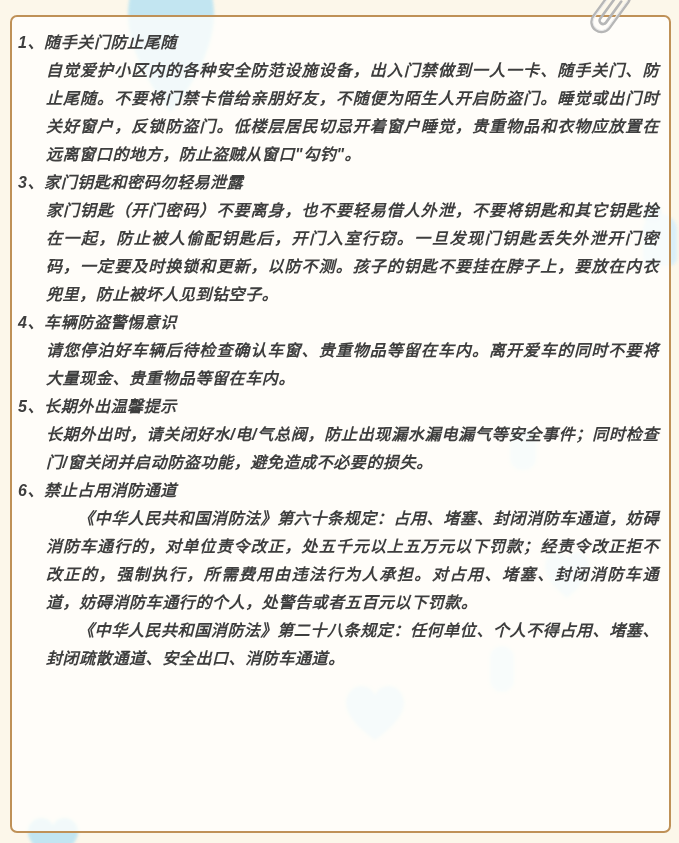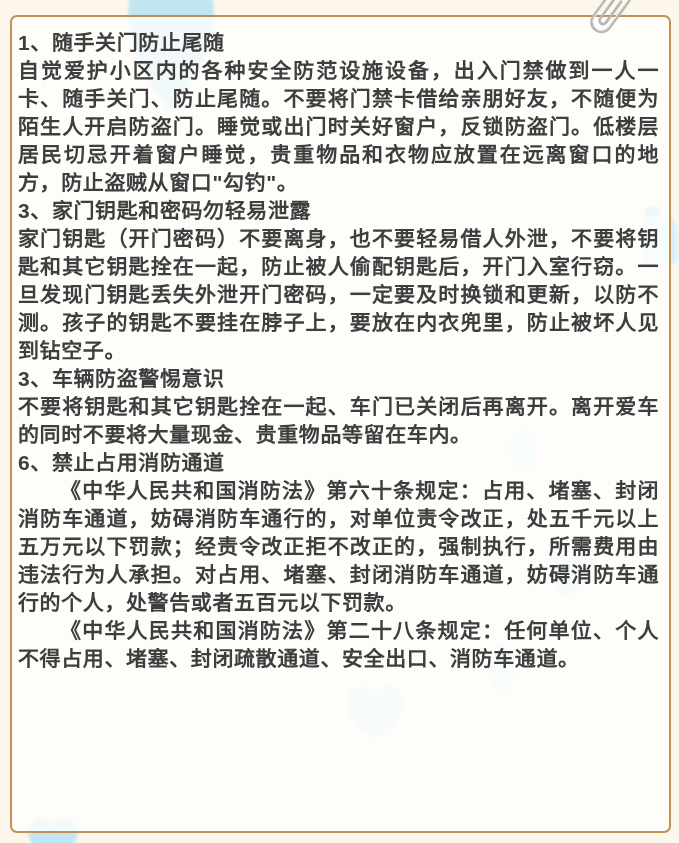--- a/index.html
+++ b/index.html
@@ -40,26 +40,27 @@
     position:absolute;
     left:10px;top:15px;right:8px;bottom:10px;
     background:var(--card-bg);
     border:2px solid var(--card-border);
     border-radius:7px;
     padding:12px 10px 14px 6px;
     z-index:2;
   }
   .notice-body{width:100%;}
   .heading,.para{
-    font-size:21px;
+    font-size:16px;
     line-height:28px;
     font-weight:600;
     letter-spacing:.6px;
+    font-style:italic;
   }
-  .para{text-align:justify;}
+  .para{text-align:justify;margin-left:28px;}
   .para.indent{text-indent:2em;}
 
   
   .paperclip{
     position:absolute;
     left:588px;top:-20px;
     width:40px;height:66px;
     z-index:3;
     transform:rotate(36deg);
     pointer-events:none;
@@ -105,26 +106,32 @@
 
 
   <section>
     <h2 class="heading">3、家门钥匙和密码勿轻易泄露</h2>
     <div>
           <p class="para">家门钥匙（开门密码）不要离身，也不要轻易借人外泄，不要将钥匙和其它钥匙拴在一起，防止被人偷配钥匙后，开门入室行窃。一旦发现门钥匙丢失外泄开门密码，一定要及时换锁和更新，以防不测。孩子的钥匙不要挂在脖子上，要放在内衣兜里，防止被坏人见到钻空子。</p>
         </div>
   </section>
 
   <section>
-    <h2 class="heading">3、车辆防盗警惕意识</h2>
+    <h2 class="heading">4、车辆防盗警惕意识</h2>
     <div>
-          <p class="para">不要将钥匙和其它钥匙拴在一起、车门已关闭后再离开。离开爱车的同时不要将大量现金、贵重物品等留在车内。</p>
+          <p class="para">请您停泊好车辆后待检查确认车窗、贵重物品等留在车内。离开爱车的同时不要将大量现金、贵重物品等留在车内。</p>
         </div>
   </section>
 
+  <section>
+    <h2 class="heading">5、长期外出温馨提示</h2>
+    <div>
+          <p class="para">长期外出时，请关闭好水/电/气总阀，防止出现漏水漏电漏气等安全事件；同时检查门/窗关闭并启动防盗功能，避免造成不必要的损失。</p>
+        </div>
+  </section>
 
   <section>
     <h2 class="heading">6、禁止占用消防通道</h2>
     <div>
           <p class="para indent">《中华人民共和国消防法》第六十条规定：占用、堵塞、封闭消防车通道，妨碍消防车通行的，对单位责令改正，处五千元以上五万元以下罚款；经责令改正拒不改正的，强制执行，所需费用由违法行为人承担。对占用、堵塞、封闭消防车通道，妨碍消防车通行的个人，处警告或者五百元以下罚款。</p>
           <p class="para indent">《中华人民共和国消防法》第二十八条规定：任何单位、个人不得占用、堵塞、封闭疏散通道、安全出口、消防车通道。</p>
         </div>
   </section>
 </div>
 </div>

